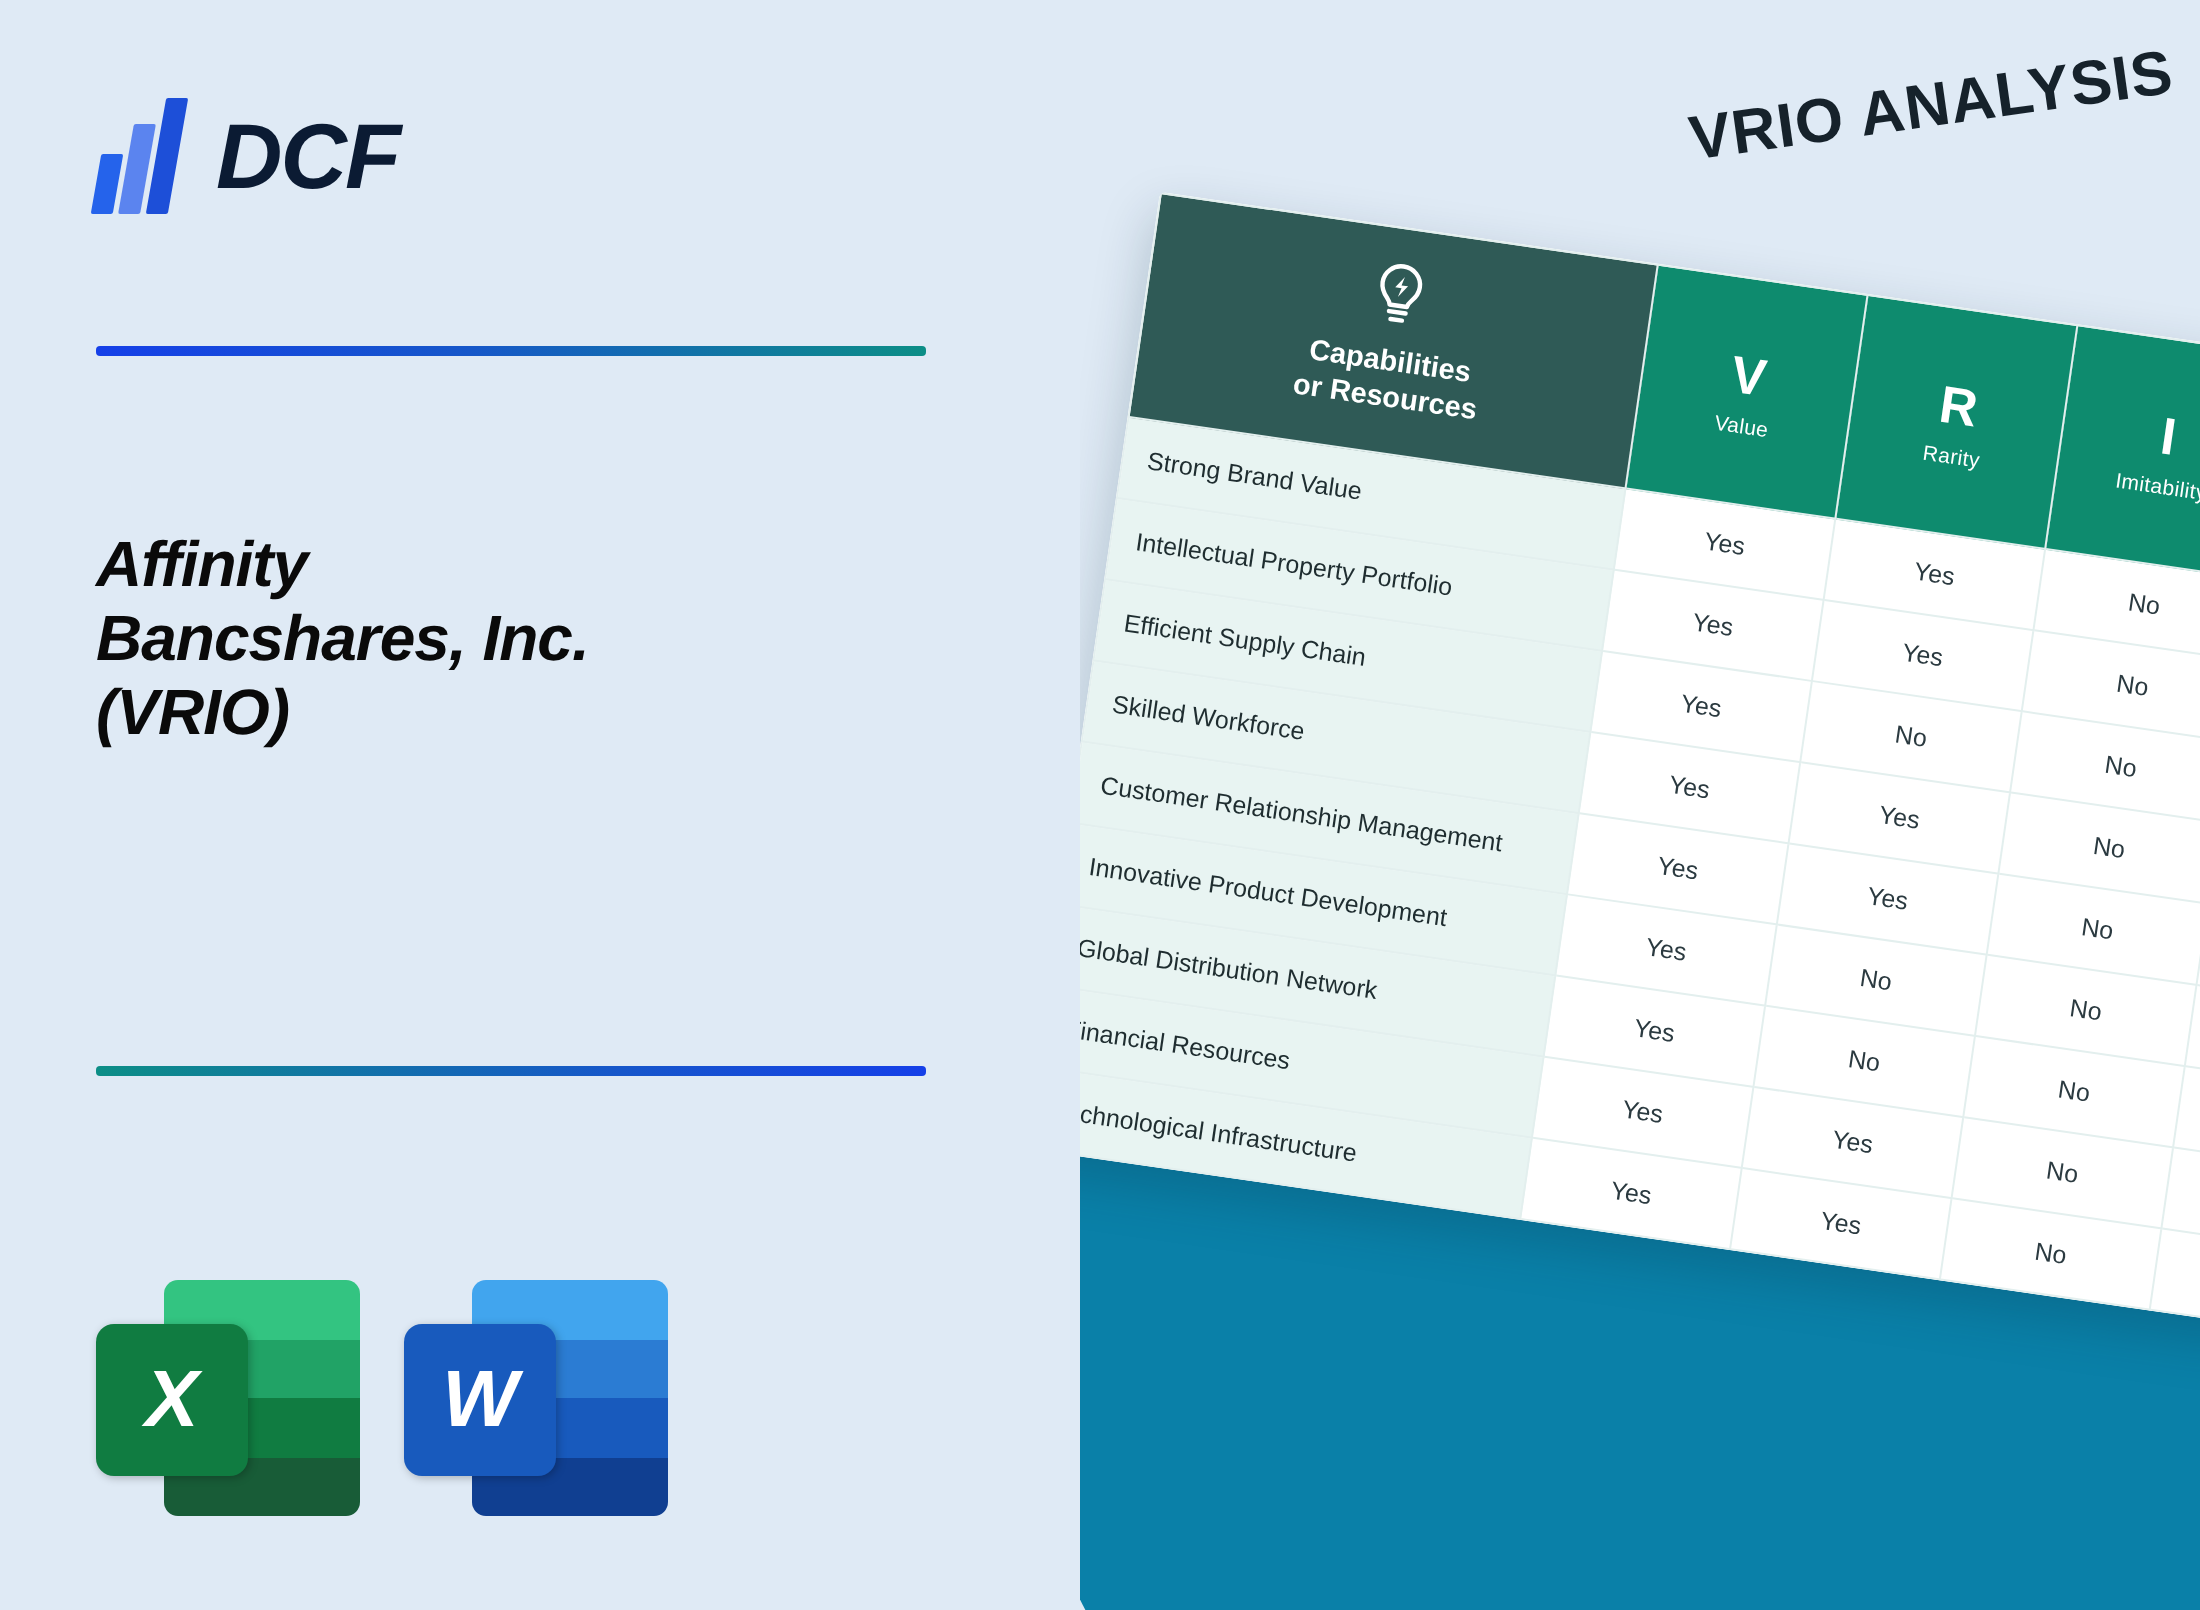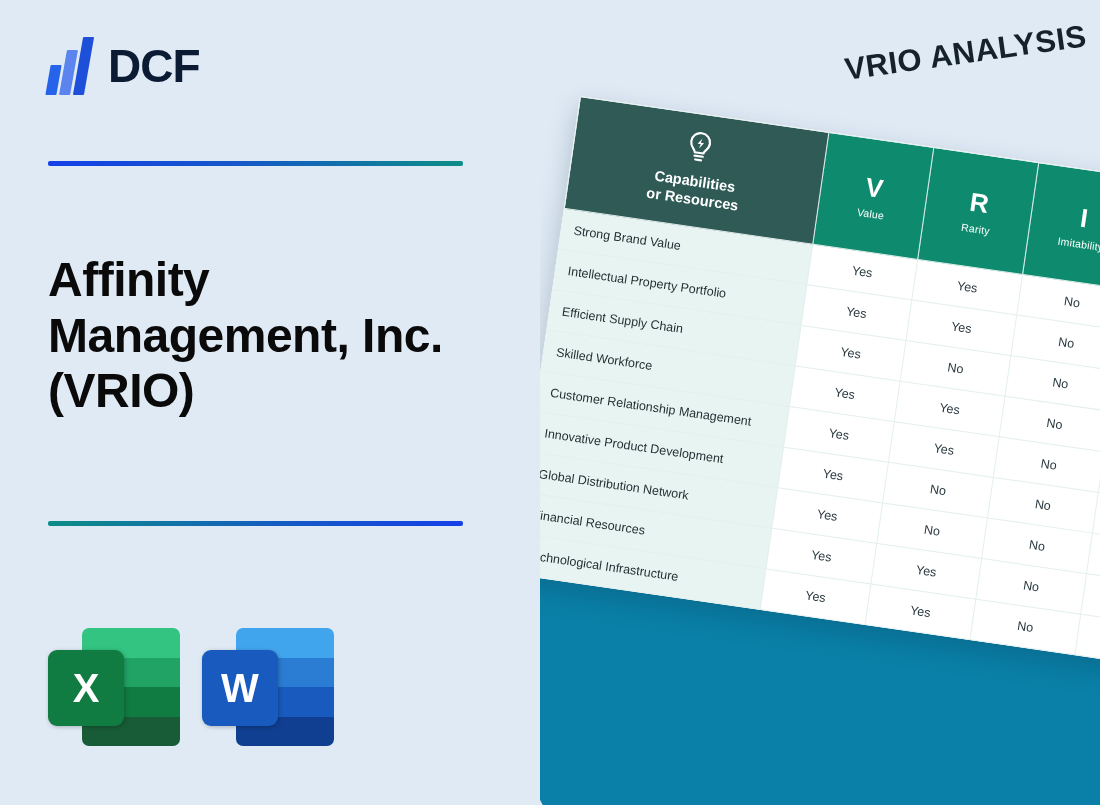--- a/index.html
+++ b/index.html
@@ -5,36 +5,36 @@
   html,body{margin:0;padding:0;}
   body{
     width:1100px;height:805px;
     background:#dfeaf5;
     font-family:"Liberation Sans", sans-serif;
     overflow:hidden;position:relative;
   }
   .canvas{position:absolute;inset:0;overflow:hidden;}
 
   
-  .left{position:absolute;left:0;top:4px;width:540px;height:748px;}
+  .left{position:absolute;left:0;top:16px;width:540px;height:748px;font-style:italic;}
 
   .logo-wrap{position:absolute;left:48px;top:33px;display:flex;align-items:center;gap:14px;}
   .logo-mark{position:relative;width:46px;height:58px;}
   .logo-mark i{position:absolute;bottom:0;display:block;transform:skewX(-10deg);border-radius:1px;}
   .bar1{left:0;width:11px;height:30px;background:#2563eb;}
   .bar2{left:15px;width:11px;height:45px;background:#5b84ef;}
   .bar3{left:30px;width:11px;height:58px;background:#1d4fd8;}
   .logo-text{font-size:46px;font-weight:700;color:#0b1b33;letter-spacing:-1px;line-height:1;}
 
   .rule{position:absolute;left:48px;height:5px;width:415px;border-radius:2px;}
   .rule-top{top:157px;background:linear-gradient(90deg,#1540e8 0%,#1657c9 45%,#0c8e86 100%);}
   .rule-bottom{top:517px;background:linear-gradient(90deg,#0c8e86 0%,#1657c9 62%,#1540e8 100%);}
 
   .headline{position:absolute;left:48px;top:248px;width:470px;
-    font-size:48px;line-height:1.16;font-weight:700;color:#0a0a0a;letter-spacing:-0.5px;}
+    font-size:32px;line-height:1.16;font-weight:700;color:#0a0a0a;letter-spacing:-0.5px;}
   .headline div{white-space:nowrap;}
 
   .office-icons{position:absolute;left:48px;top:622px;display:flex;gap:22px;}
   .oi{position:relative;width:132px;height:122px;}
   .oi .page{position:absolute;right:0;top:2px;width:98px;height:118px;border-radius:7px;overflow:hidden;}
   .oi .page span{display:block;width:100%;height:25%;}
   .x .page span:nth-child(1){background:#33c481;}
   .x .page span:nth-child(2){background:#21a366;}
   .x .page span:nth-child(3){background:#107c41;}
   .x .page span:nth-child(4){background:#185c37;}
@@ -91,21 +91,21 @@
           <i class="bar2"></i>
           <i class="bar3"></i>
       </div>
       <div class="logo-text">DCF</div>
     </div>
 
     <div class="rule rule-top"></div>
 
     <div class="headline">
       <div>Affinity</div>
-      <div>Management, Inc.</div>
+      <div>Bancshares, Inc.</div>
       <div>(VRIO)</div>
     </div>
 
     <div class="rule rule-bottom"></div>
 
     <div class="office-icons">
       <div class="oi x">
         <div class="page">
           <span></span>
             <span></span>

